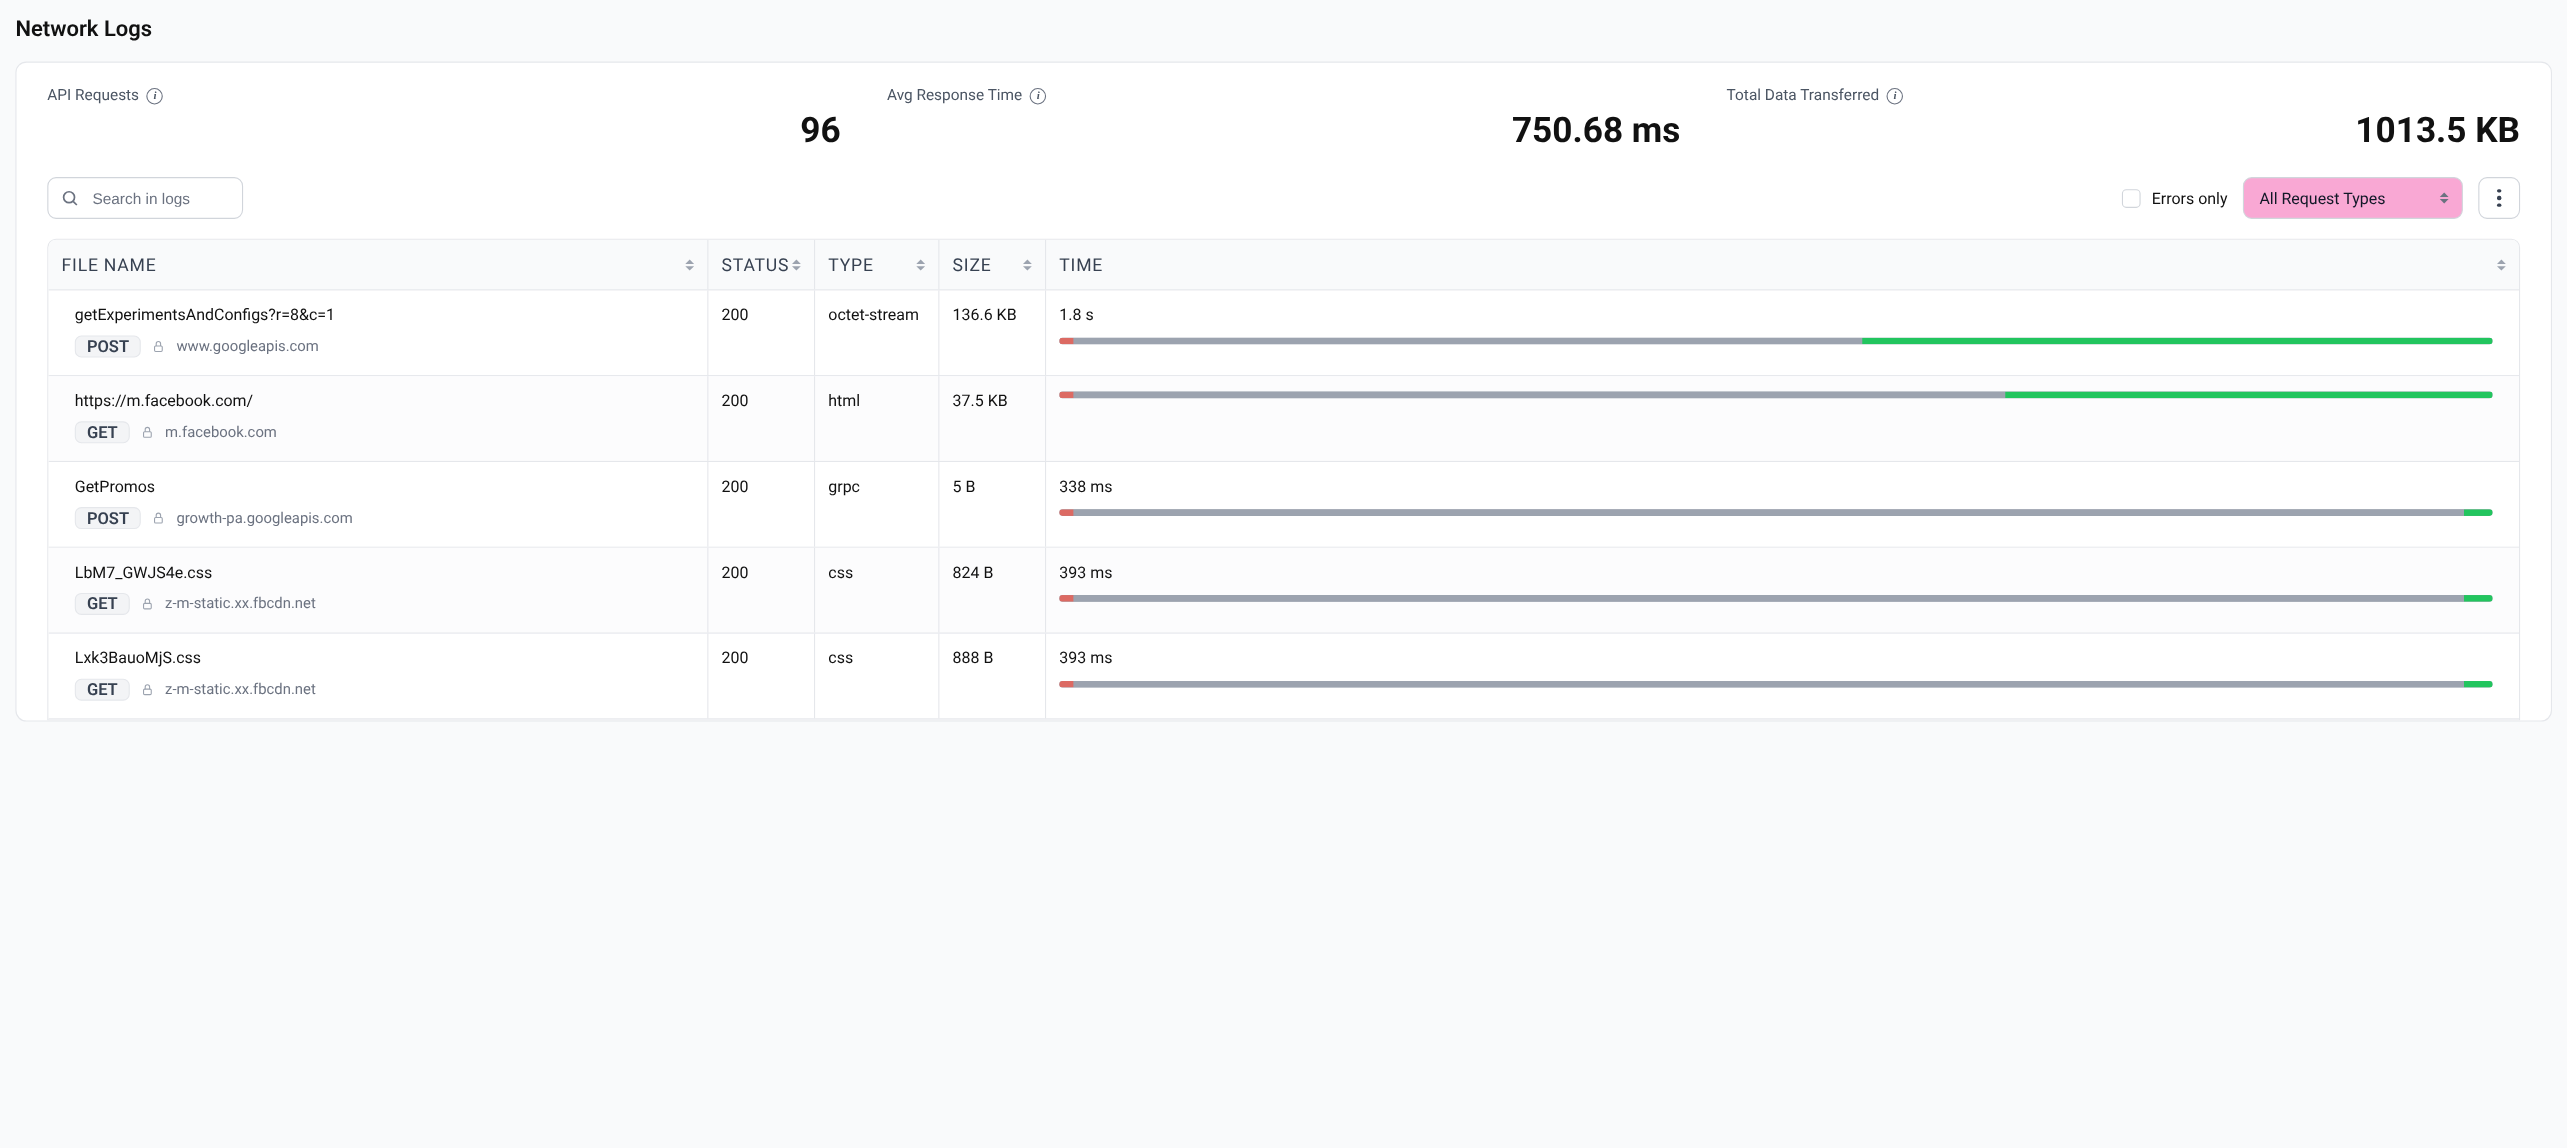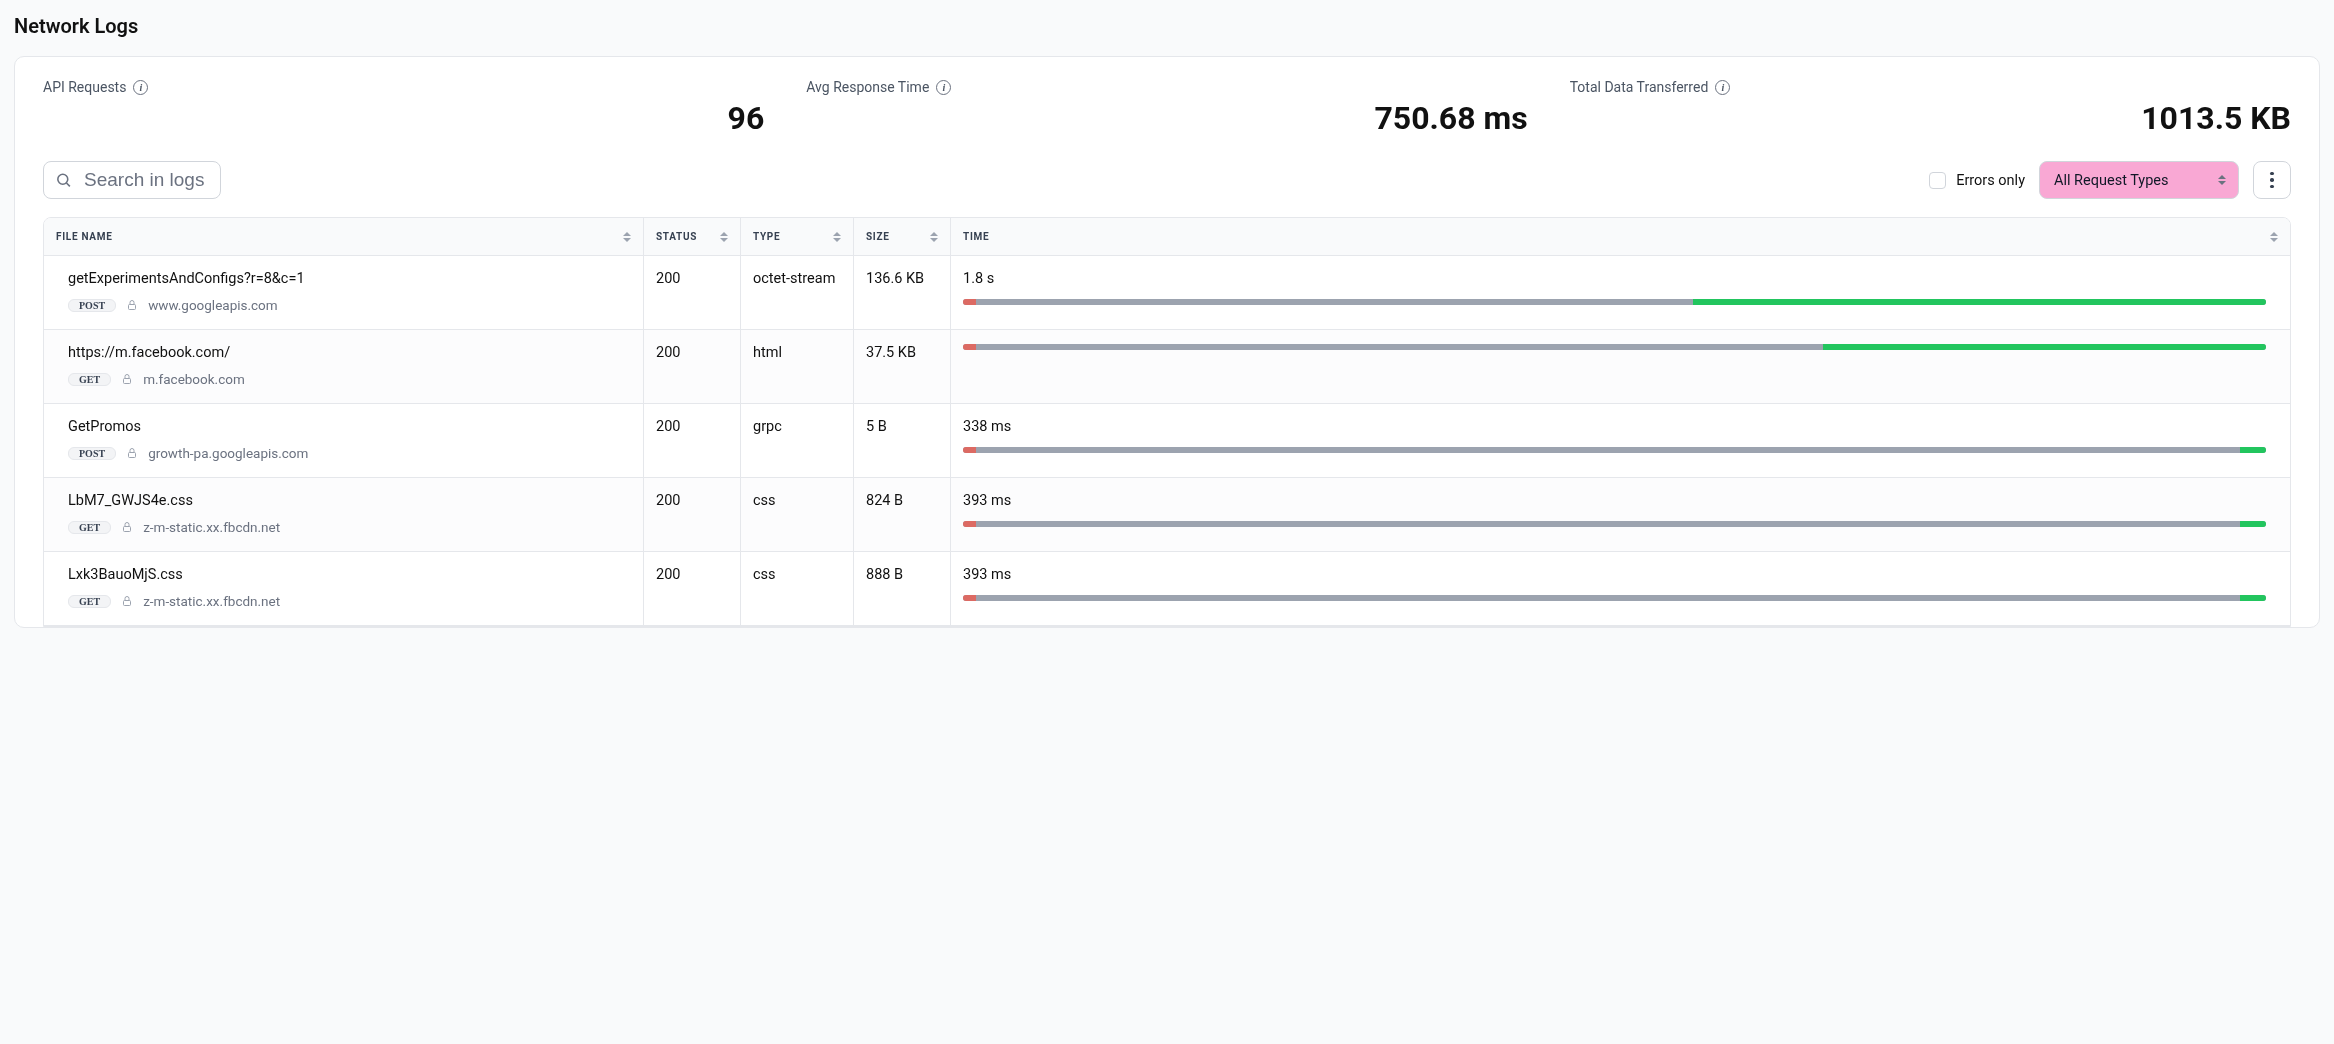--- a/index.html
+++ b/index.html
@@ -66,21 +66,21 @@
     .search-wrap {
       position: relative;
       width: 178px;
     }
     .search-input {
       width: 100%;
       height: 38px;
       border: 1px solid #d1d5db;
       border-radius: 8px;
       padding: 0 12px 0 40px;
-      font-size: 19px;
+      font-size: 14px;
       outline: none;
       color: #111;
     }
     .search-input::placeholder { color: #6b7280; }
     .search-icon {
       position: absolute;
       left: 12px; top: 50%;
       transform: translateY(-50%);
       width: 17px; height: 17px;
       color: #6b7280;
@@ -151,22 +151,22 @@
     .thead, .trow {
       display: grid;
       grid-template-columns: 600px 97px 113px 97px 1fr;
     }
     .thead {
       background: #f9fafb;
       border-bottom: 1px solid #e5e7eb;
     }
     .th {
       padding: 13px 12px;
-      font-size: 10px;
-      font-weight: 700;
+      font-size: 16px;
+      font-weight: 400;
       letter-spacing: 0.7px;
       color: #374151;
       text-transform: uppercase;
       display: flex;
       align-items: center;
       justify-content: space-between;
       border-right: 1px solid #e5e7eb;
     }
     .th:last-child { border-right: none; }
     .th .chevrons { position: static; transform: none; color:#9ca3af; }
@@ -190,24 +190,23 @@
     .meta {
       display: flex;
       align-items: center;
       gap: 10px;
     }
     .method-badge {
       background: #f3f4f6;
       border: 1px solid #e5e7eb;
       border-radius: 6px;
       padding: 0 10px;
-      font-size: 10px;
+      font-size: 15px;
       font-weight: 600;
       color: #374151;
-      font-family: Liberation Serif, serif;
     }
     .lock-icon {
       width: 12px; height: 14px;
       color: #9ca3af;
       flex-shrink: 0;
     }
     .host {
       font-size: 13.5px;
       color: #6b7280;
     }

